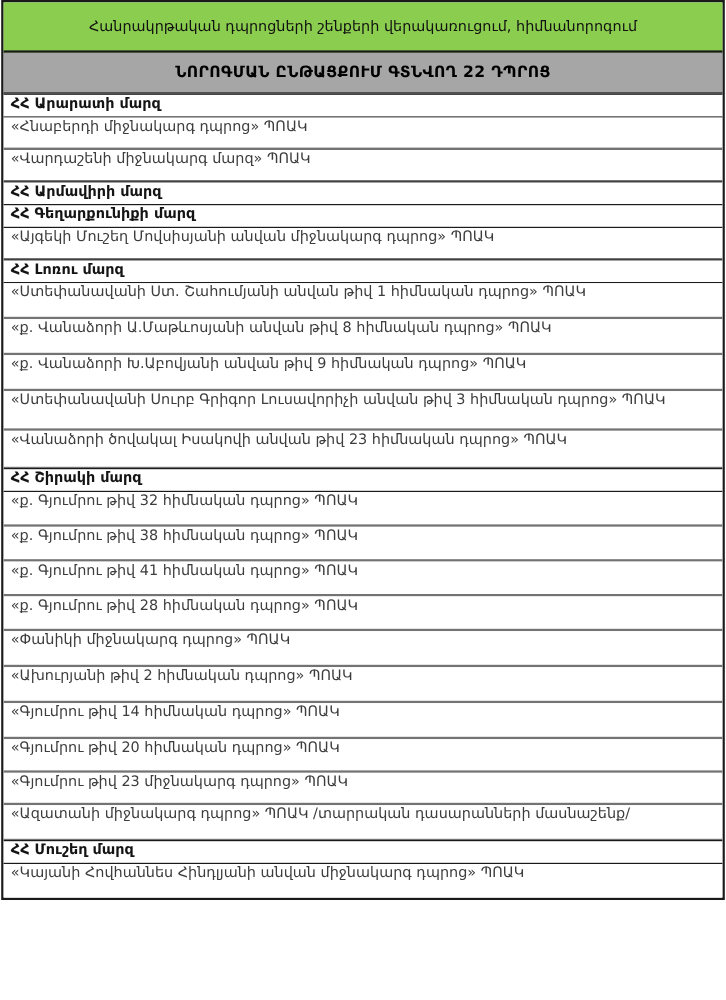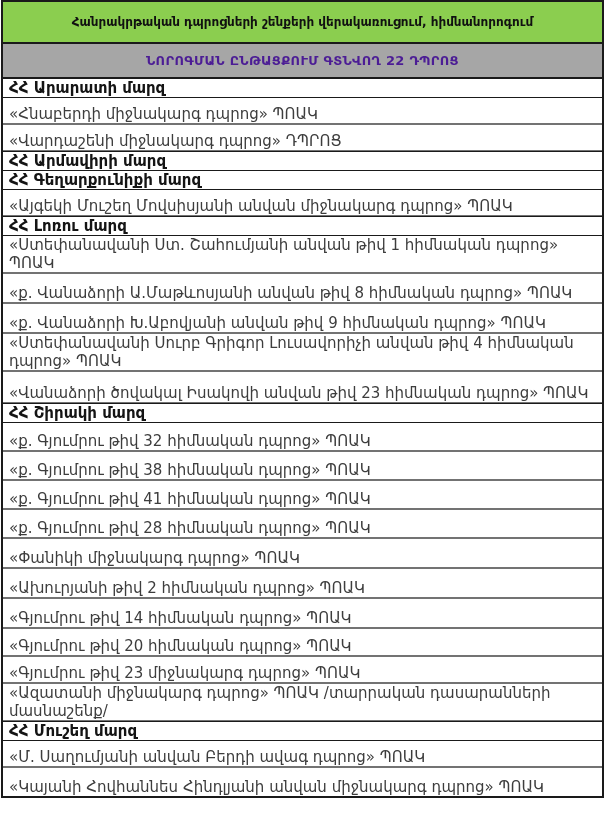--- a/index.html
+++ b/index.html
@@ -21,46 +21,46 @@
   }
   .title-bar {
     box-sizing: border-box;
     height: 42px;
     background: #8bce4f;
     border-bottom: 2px solid #1a1a1a;
     display: flex;
     align-items: center;
     justify-content: center;
     text-align: center;
-    font-weight: bold;
+    font-weight: normal;
     font-size: 12px;
     color: #111111;
     padding: 0 30px;
     line-height: 1.2;
   }
   .subtitle-bar {
     box-sizing: border-box;
     height: 35px;
     background: #a6a6a6;
     border-bottom: 2px solid #1a1a1a;
     display: flex;
     align-items: center;
     justify-content: center;
     text-align: center;
     font-weight: bold;
     font-size: 13px;
-    color: #4c1d95;
+    color: #000000;
     letter-spacing: 0.3px;
   }
   .row {
     box-sizing: border-box;
     display: flex;
-    align-items: flex-end;
+    align-items: flex-start;
     padding: 0 6px;
-    font-size: 15px;
+    font-size: 12px;
     background: #ffffff;
   }
   .row.school {
     min-height: 27px;
     color: #3d3d3d;
     border-bottom: 2px solid #737373;
   }
   .row.region {
     min-height: 20px;
     font-weight: bold;
@@ -87,21 +87,21 @@
       <span>ՆՈՐՈԳՄԱՆ ԸՆԹԱՑՔՈՒՄ ԳՏՆՎՈՂ 22 ԴՊՐՈՑ</span>
     </div>
 
     <div class="row region">
         <span>ՀՀ Արարատի մարզ</span>
       </div>
     <div class="row school">
         <span>«Հնաբերդի միջնակարգ դպրոց» ՊՈԱԿ</span>
       </div>
     <div class="row school">
-        <span>«Վարդաշենի միջնակարգ դպրոց» ԴՊՐՈՑ</span>
+        <span>«Վարդաշենի միջնակարգ մարզ» ՊՈԱԿ</span>
       </div>
     <div class="row region">
         <span>ՀՀ Արմավիրի մարզ</span>
       </div>
     <div class="row region">
         <span>ՀՀ Գեղարքունիքի մարզ</span>
       </div>
     <div class="row school">
         <span>«Այգեկի Մուշեղ Մովսիսյանի անվան միջնակարգ դպրոց» ՊՈԱԿ</span>
       </div>
@@ -111,21 +111,21 @@
     <div class="row school" style="min-height:30px">
         <span>«Ստեփանավանի Ստ. Շահումյանի անվան թիվ 1 հիմնական դպրոց» ՊՈԱԿ</span>
       </div>
     <div class="row school" style="min-height:30px">
         <span>«ք. Վանաձորի Ա.Մաթևոսյանի անվան թիվ 8 հիմնական դպրոց» ՊՈԱԿ</span>
       </div>
     <div class="row school" style="min-height:30px">
         <span>«ք. Վանաձորի Խ.Աբովյանի անվան թիվ 9 հիմնական դպրոց» ՊՈԱԿ</span>
       </div>
     <div class="row school" style="min-height:33px">
-        <span>«Ստեփանավանի Սուրբ Գրիգոր Լուսավորիչի անվան թիվ 4 հիմնական դպրոց» ՊՈԱԿ</span>
+        <span>«Ստեփանավանի Սուրբ Գրիգոր Լուսավորիչի անվան թիվ 3 հիմնական դպրոց» ՊՈԱԿ</span>
       </div>
     <div class="row school" style="min-height:32px">
         <span>«Վանաձորի ծովակալ Իսակովի անվան թիվ 23 հիմնական դպրոց» ՊՈԱԿ</span>
       </div>
     <div class="row region">
         <span>ՀՀ Շիրակի մարզ</span>
       </div>
     <div class="row school" style="min-height:29px">
         <span>«ք. Գյումրու թիվ 32 հիմնական դպրոց» ՊՈԱԿ</span>
       </div>
@@ -152,21 +152,18 @@
       </div>
     <div class="row school">
         <span>«Գյումրու թիվ 23 միջնակարգ դպրոց» ՊՈԱԿ</span>
       </div>
     <div class="row school" style="min-height:30px">
         <span>«Ազատանի միջնակարգ դպրոց» ՊՈԱԿ /տարրական դասարանների մասնաշենք/</span>
       </div>
     <div class="row region">
         <span>ՀՀ Մուշեղ մարզ</span>
       </div>
-    <div class="row school">
-        <span>«Մ. Սաղումյանի անվան Բերդի ավագ դպրոց» ՊՈԱԿ</span>
-      </div>
     <div class="row school" style="min-height:28px">
         <span>«Կայանի Հովհաննես Հինդլյանի անվան միջնակարգ դպրոց» ՊՈԱԿ</span>
       </div>
 
   </div>
 </div>
 
 </body></html>

